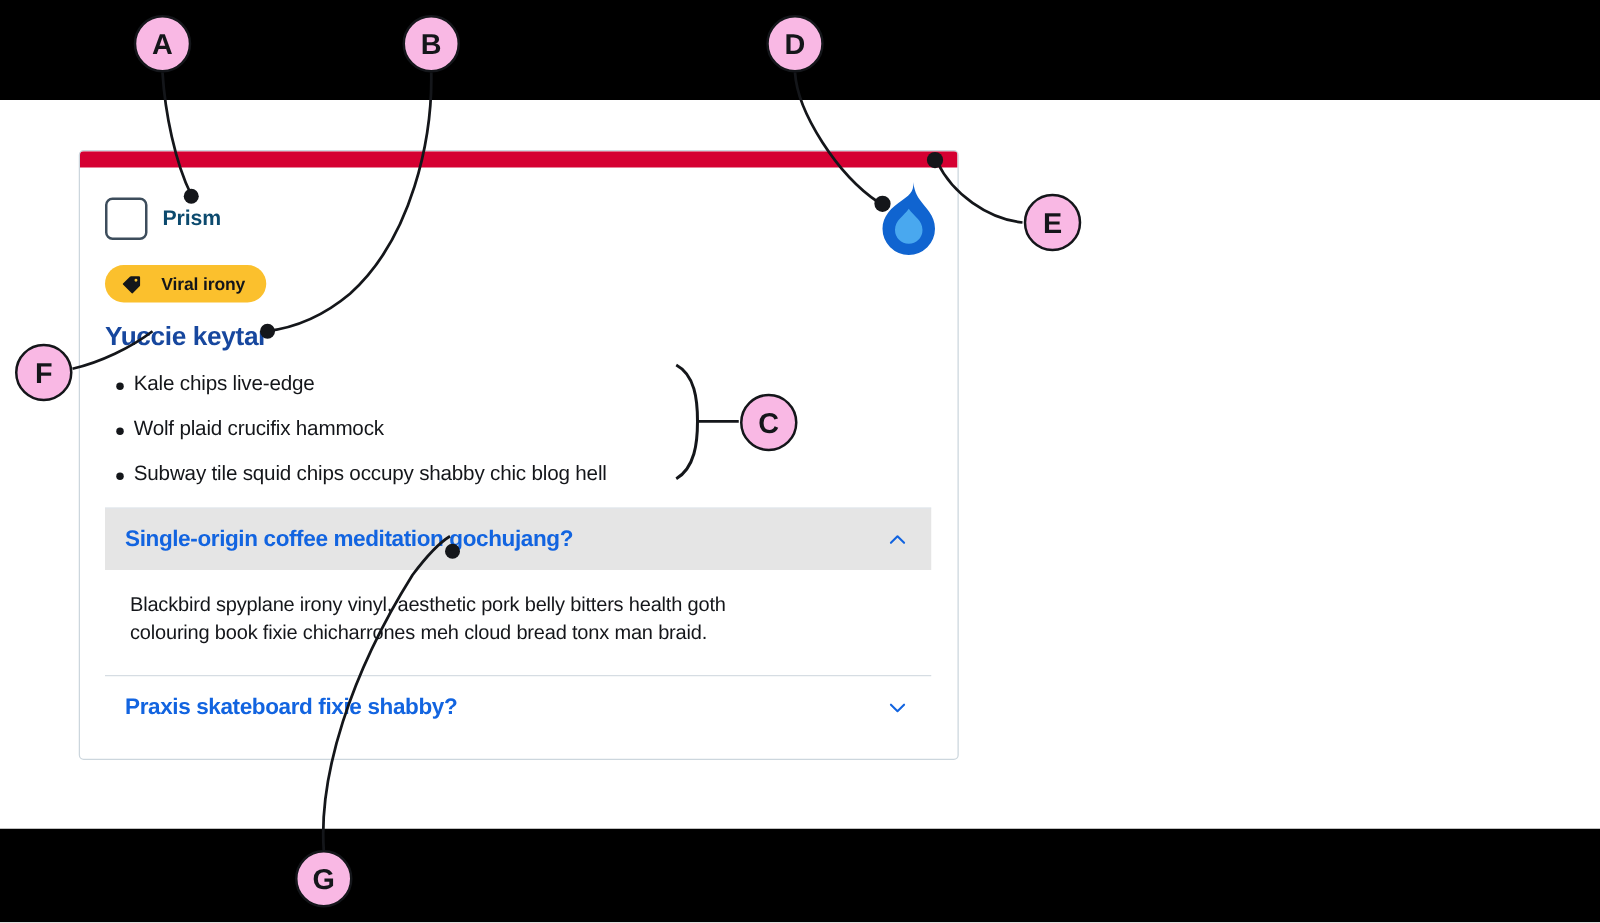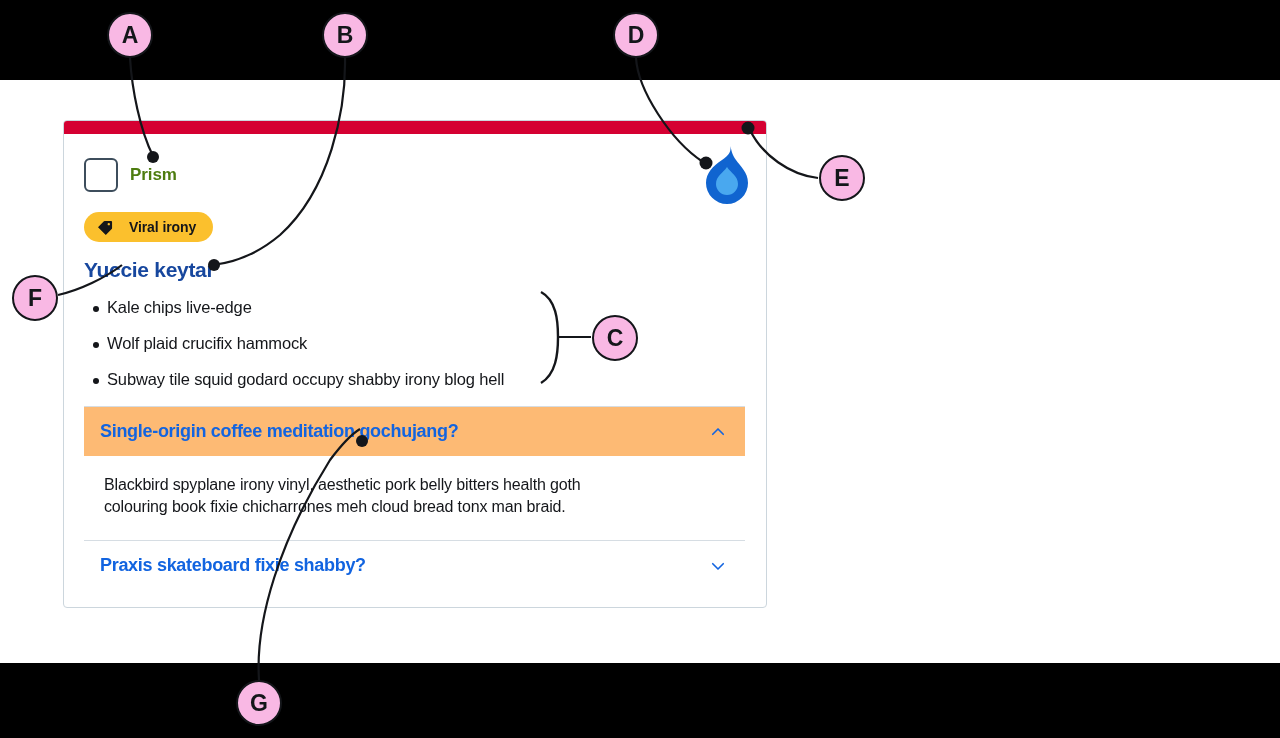--- a/index.html
+++ b/index.html
@@ -70,21 +70,21 @@
     height: 34px;
     border: 2px solid #3d4d5c;
     border-radius: 6px;
     background: #ffffff;
     box-sizing: border-box;
     flex: 0 0 auto;
   }
   .check-label {
     font-size: 17px;
     font-weight: bold;
-    color: #4d7c0f;
+    color: #0c4a6e;
     letter-spacing: -0.1px;
   }
 
   
   .tag {
     display: inline-flex;
     align-items: center;
     gap: 16px;
     margin-top: 18px;
     padding: 7px 17px 7px 14px;
@@ -139,21 +139,21 @@
     margin: 0 0 0 0;
   }
   .acc-head {
     display: flex;
     align-items: center;
     justify-content: space-between;
     padding: 14px 18px 14px 16px;
     cursor: pointer;
     box-sizing: border-box;
   }
-  .acc-head.open { background: #fdba74; }
+  .acc-head.open { background: #e5e5e5; }
   .acc-title {
     font-size: 18px;
     font-weight: bold;
     color: #1264e0;
     letter-spacing: -0.3px;
   }
   .chev {
     width: 18px;
     height: 18px;
     flex: 0 0 auto;
@@ -236,21 +236,21 @@
         <span>Viral irony</span>
       </div>
 
       
       <div class="heading">Yuccie keytar</div>
 
       
       <ul class="bullets">
         <li>Kale chips live-edge</li>
         <li>Wolf plaid crucifix hammock</li>
-        <li>Subway tile squid godard occupy shabby irony blog hell</li>
+        <li>Subway tile squid chips occupy shabby chic blog hell</li>
       </ul>
 
       
       <div class="accordion">
 
         <div class="acc-divider"></div>
 
         <div class="acc-head open">
           <span class="acc-title">Single-origin coffee meditation gochujang?</span>
           <span class="chev">

